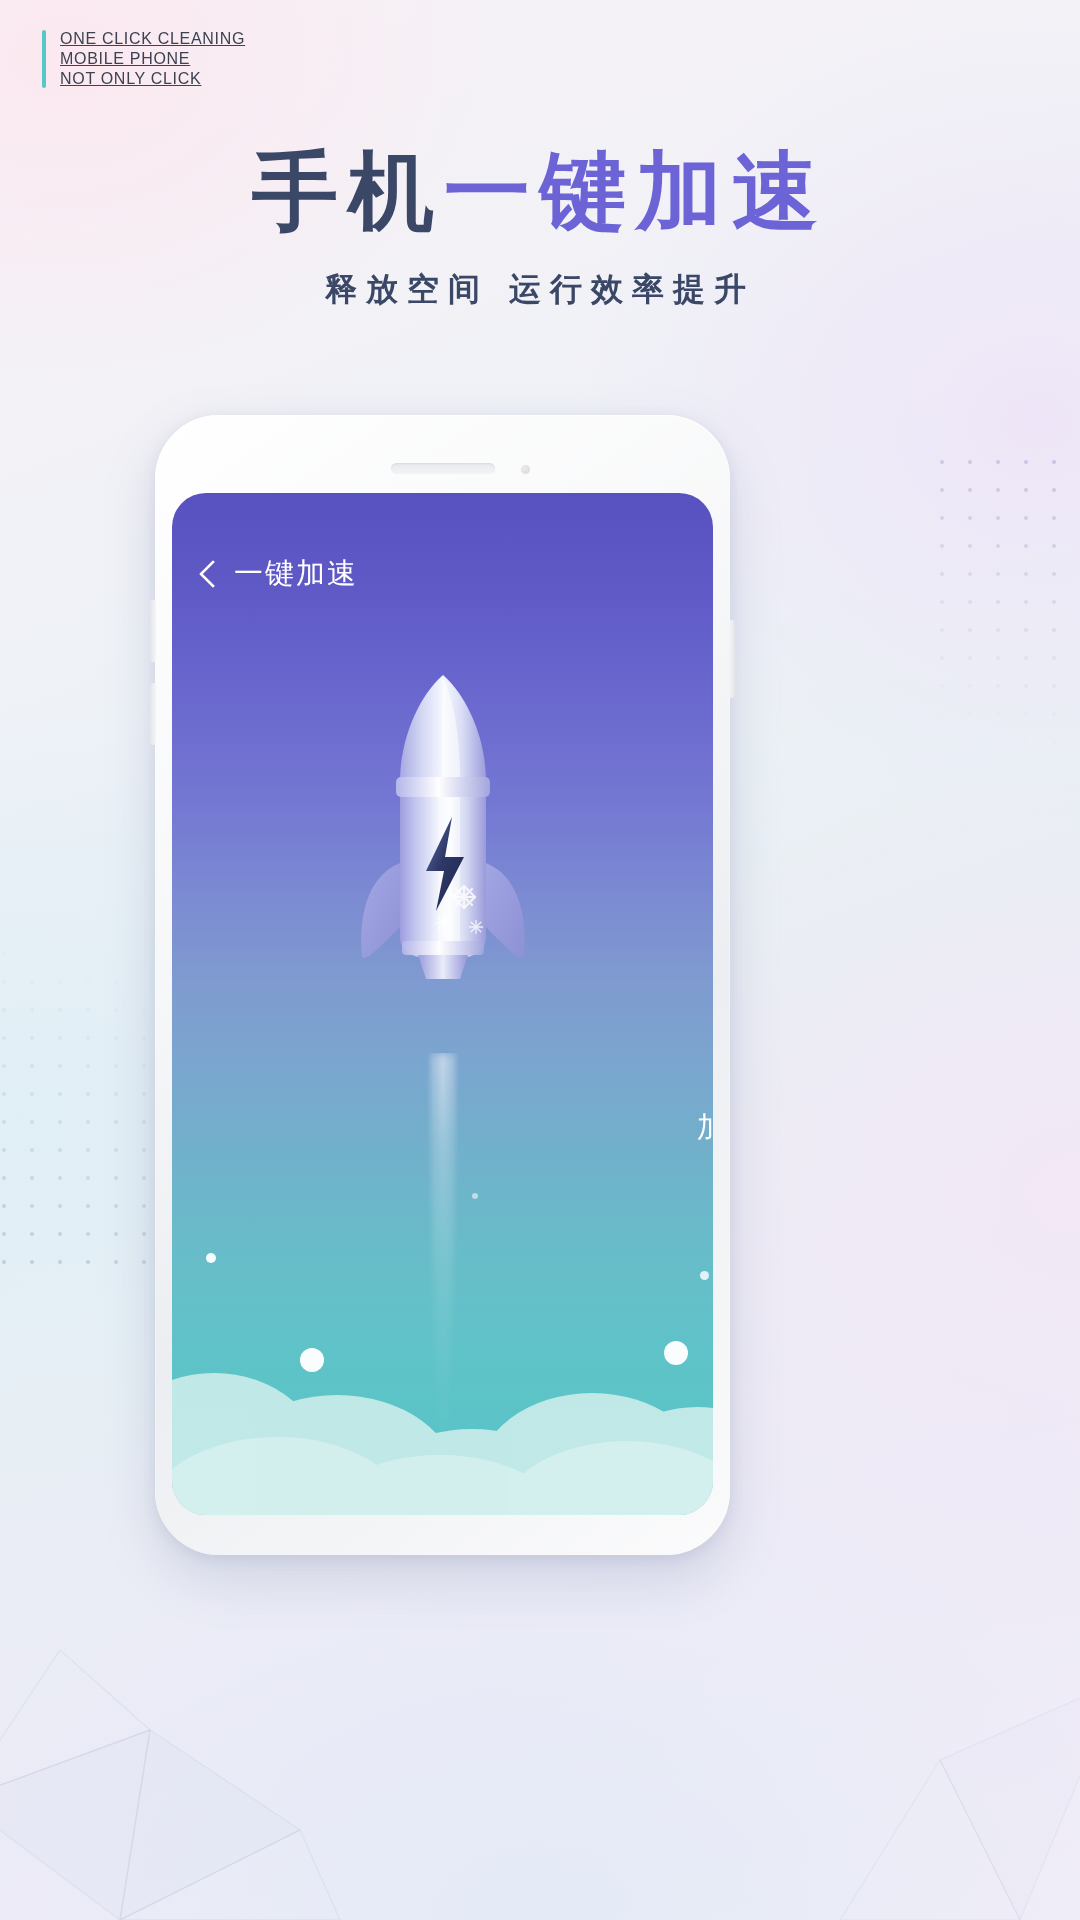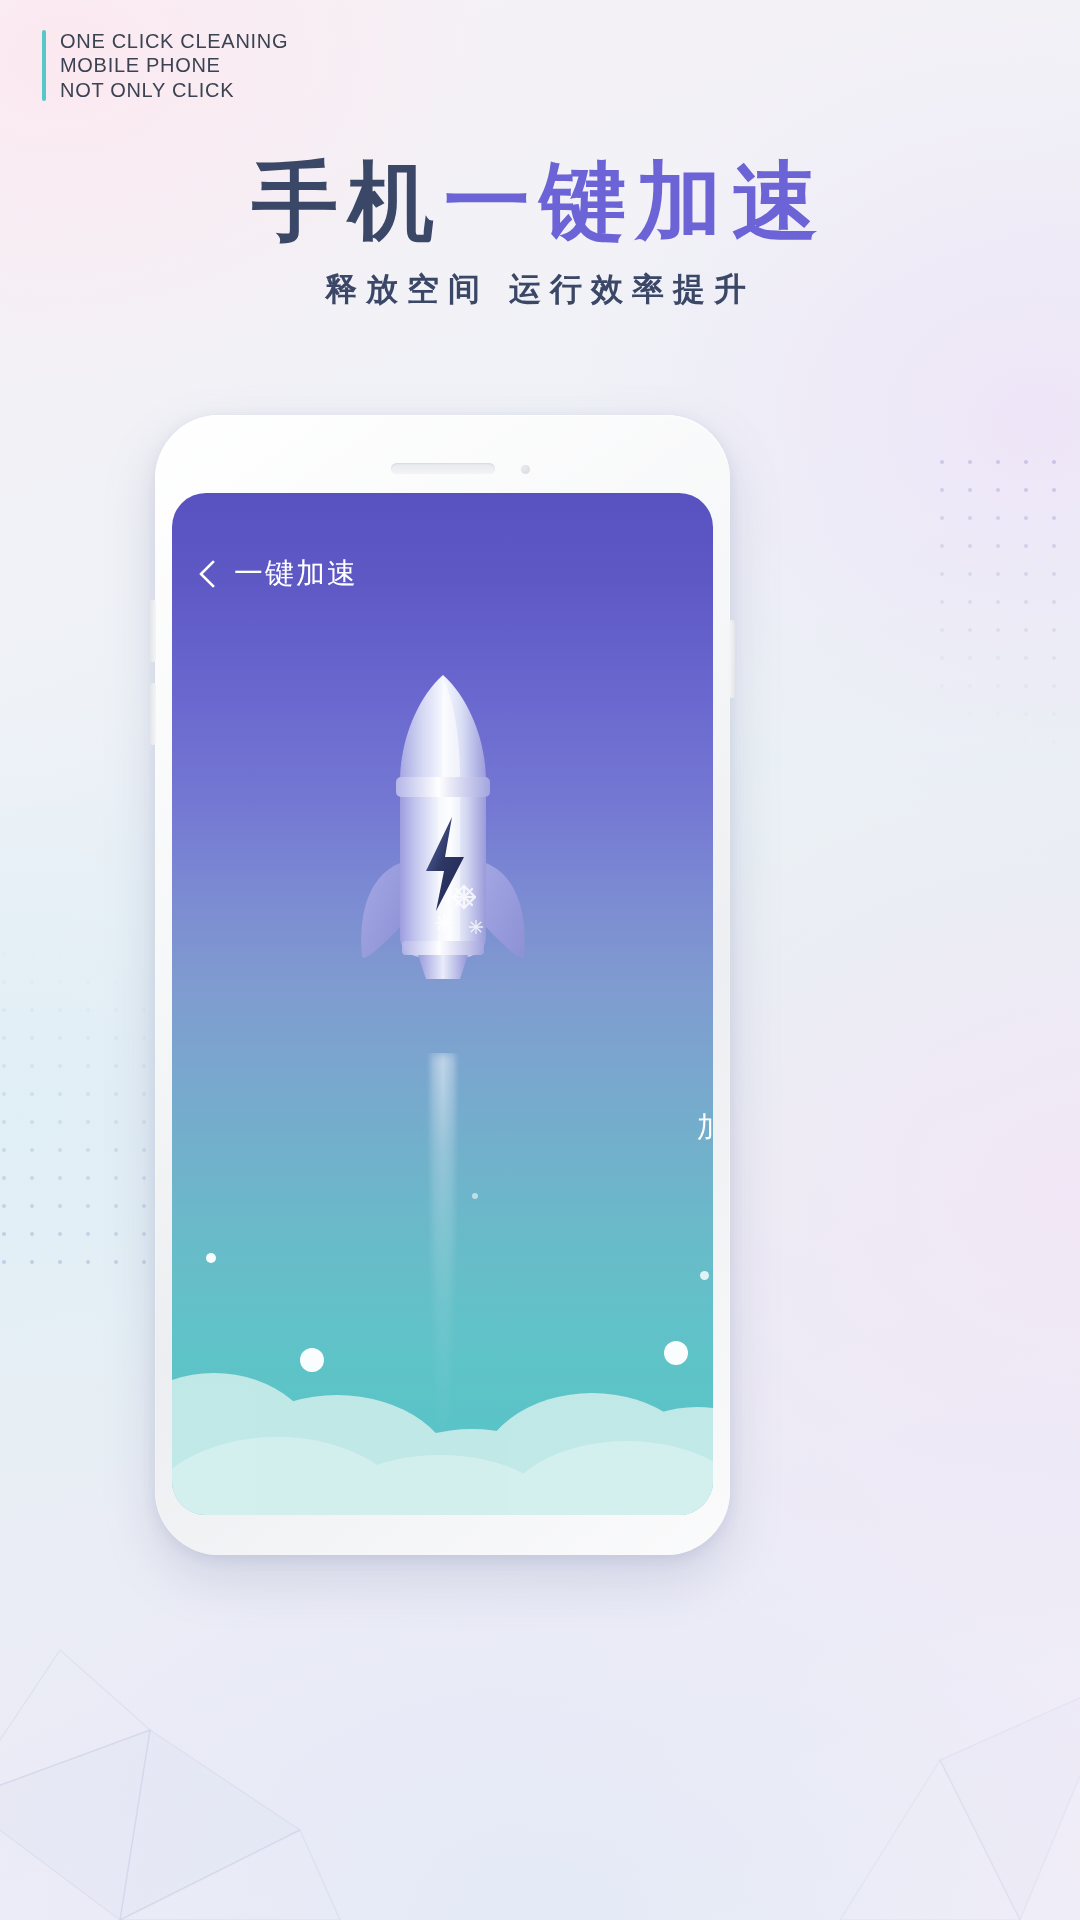--- a/index.html
+++ b/index.html
@@ -37,26 +37,26 @@
   #facet-svg-r { right:0; bottom:0; width:360px; height:300px; opacity:.42; }
 
   
   #kicker {
     position:absolute; left:42px; top:30px;
     display:flex; align-items:stretch; gap:14px;
   }
   #kicker-bar { width:4px; background:#56c8c8; border-radius:2px; }
   #kicker-lines { display:flex; flex-direction:column; justify-content:center; gap:2px; }
   #kicker-lines span {
-    font-size:20px; letter-spacing:.7px; color:#3b4352; line-height:1.12;
-    font-family:"Liberation Sans",sans-serif; font-weight:400;
-  }
-
-  
-  #headline-wrap { position:absolute; left:0; top:158px; width:1080px; text-align:center; }
+    font-size:16px; letter-spacing:.7px; color:#3b4352; line-height:1.12;
+    font-family:"Liberation Sans",sans-serif; font-weight:400;text-decoration:underline;
+  }
+
+  
+  #headline-wrap { position:absolute; left:0; top:148px; width:1080px; text-align:center; }
   #headline {
     font-size:86px; font-weight:700; letter-spacing:10px;
     line-height:1.0; white-space:nowrap;
     font-family:"DejaVu Sans","Liberation Sans",sans-serif;
   }
   #headline .h-dark { color:#3b4767; }
   #headline .h-purple { color:#6b63d6; }
   #subhead {
     position:absolute; left:0; top:268px; width:1080px; text-align:center;
     font-size:32px; font-weight:700; letter-spacing:9px; color:#3b4767;

